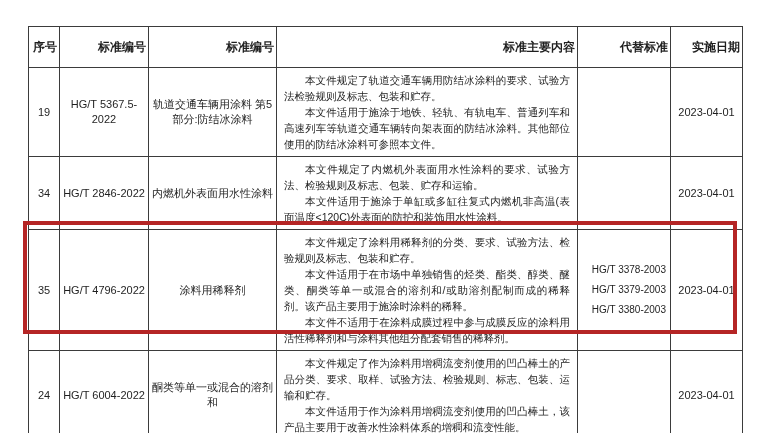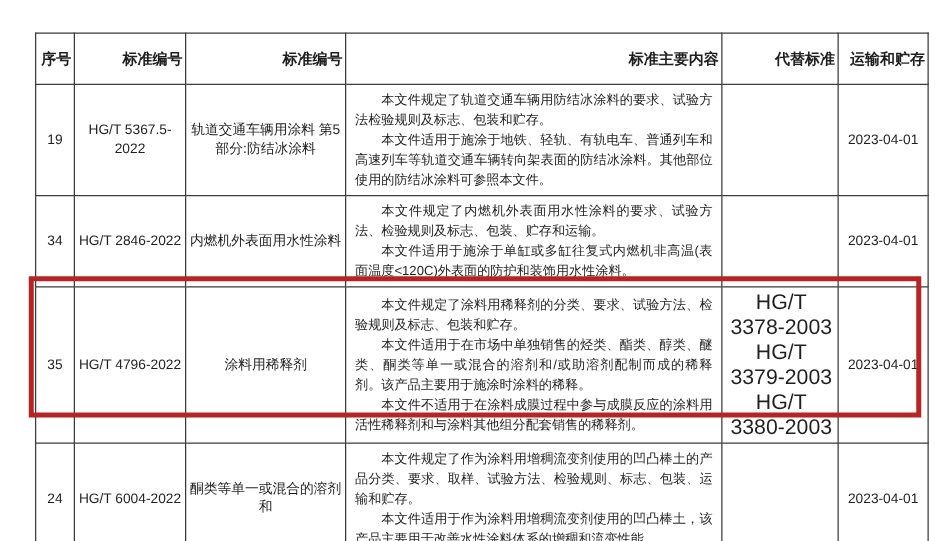--- a/index.html
+++ b/index.html
@@ -20,21 +20,21 @@
     font-size:12px; font-weight:bold; height:41px; text-align:right; padding:2px;
   }
   td.c-seq, td.c-code, td.c-name, td.c-date {
     text-align:center; font-size:11px; padding:2px 3px; line-height:15px;
   }
   td.c-content {
     font-size:10.5px; line-height:16px; padding:4px 7px; text-align:justify;
   }
   td.c-content p { margin:0; text-indent:2em; }
   td.c-replaced {
-    font-size:17px; padding:2px 4px 2px 6px; line-height:20px; text-align:center;
+    font-size:10px; padding:2px 4px 2px 6px; line-height:20px; text-align:right;
   }
   tr.hl td { font-weight:normal; }
   tr.r33 { height:88px; }
   tr.r34 { height:67px; }
   tr.r35 { height:120px; }
   tr.r36 { height:82px; }
   .hl-overlay {
     position:absolute; left:-5px; width:714px;
     border:4px solid var(--hl); pointer-events:none;
   }
@@ -52,21 +52,21 @@
         <col style="width:93px">
         <col style="width:72px">
     </colgroup>
     <thead>
       <tr>
         <th>序号</th>
         <th>标准编号</th>
         <th>标准编号</th>
         <th>标准主要内容</th>
         <th>代替标准</th>
-        <th>运输和贮存</th>
+        <th>实施日期</th>
       </tr>
     </thead>
     <tbody>
       <tr class="r33">
         <td class="c-seq">19</td>
         <td class="c-code">HG/T 5367.5-2022</td>
         <td class="c-name">轨道交通车辆用涂料 第5部分:防结冰涂料</td>
         <td class="c-content">
           <p>本文件规定了轨道交通车辆用防结冰涂料的要求、试验方法检验规则及标志、包装和贮存。</p>
           <p>本文件适用于施涂于地铁、轻轨、有轨电车、普通列车和高速列车等轨道交通车辆转向架表面的防结冰涂料。其他部位使用的防结冰涂料可参照本文件。</p>

